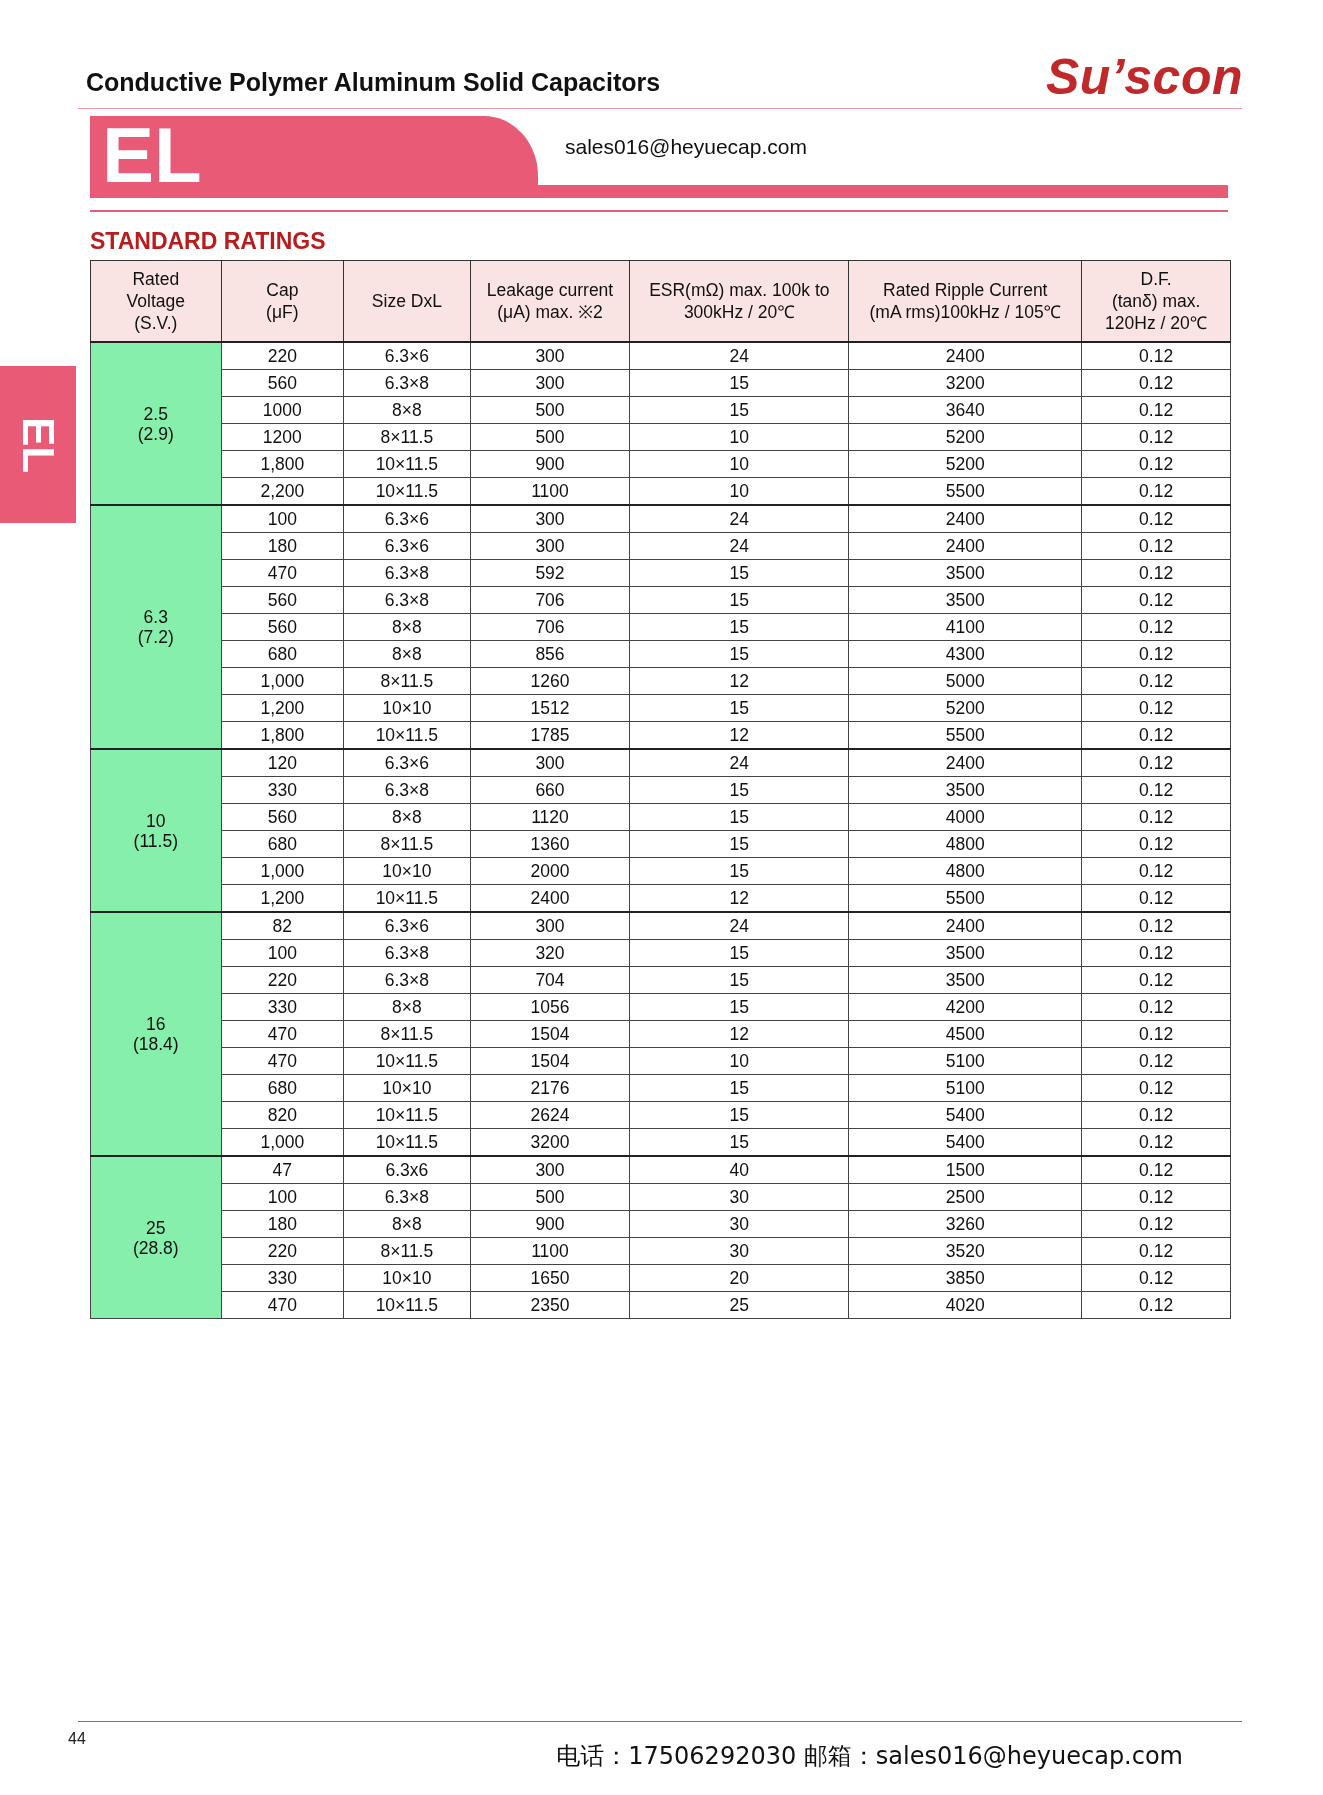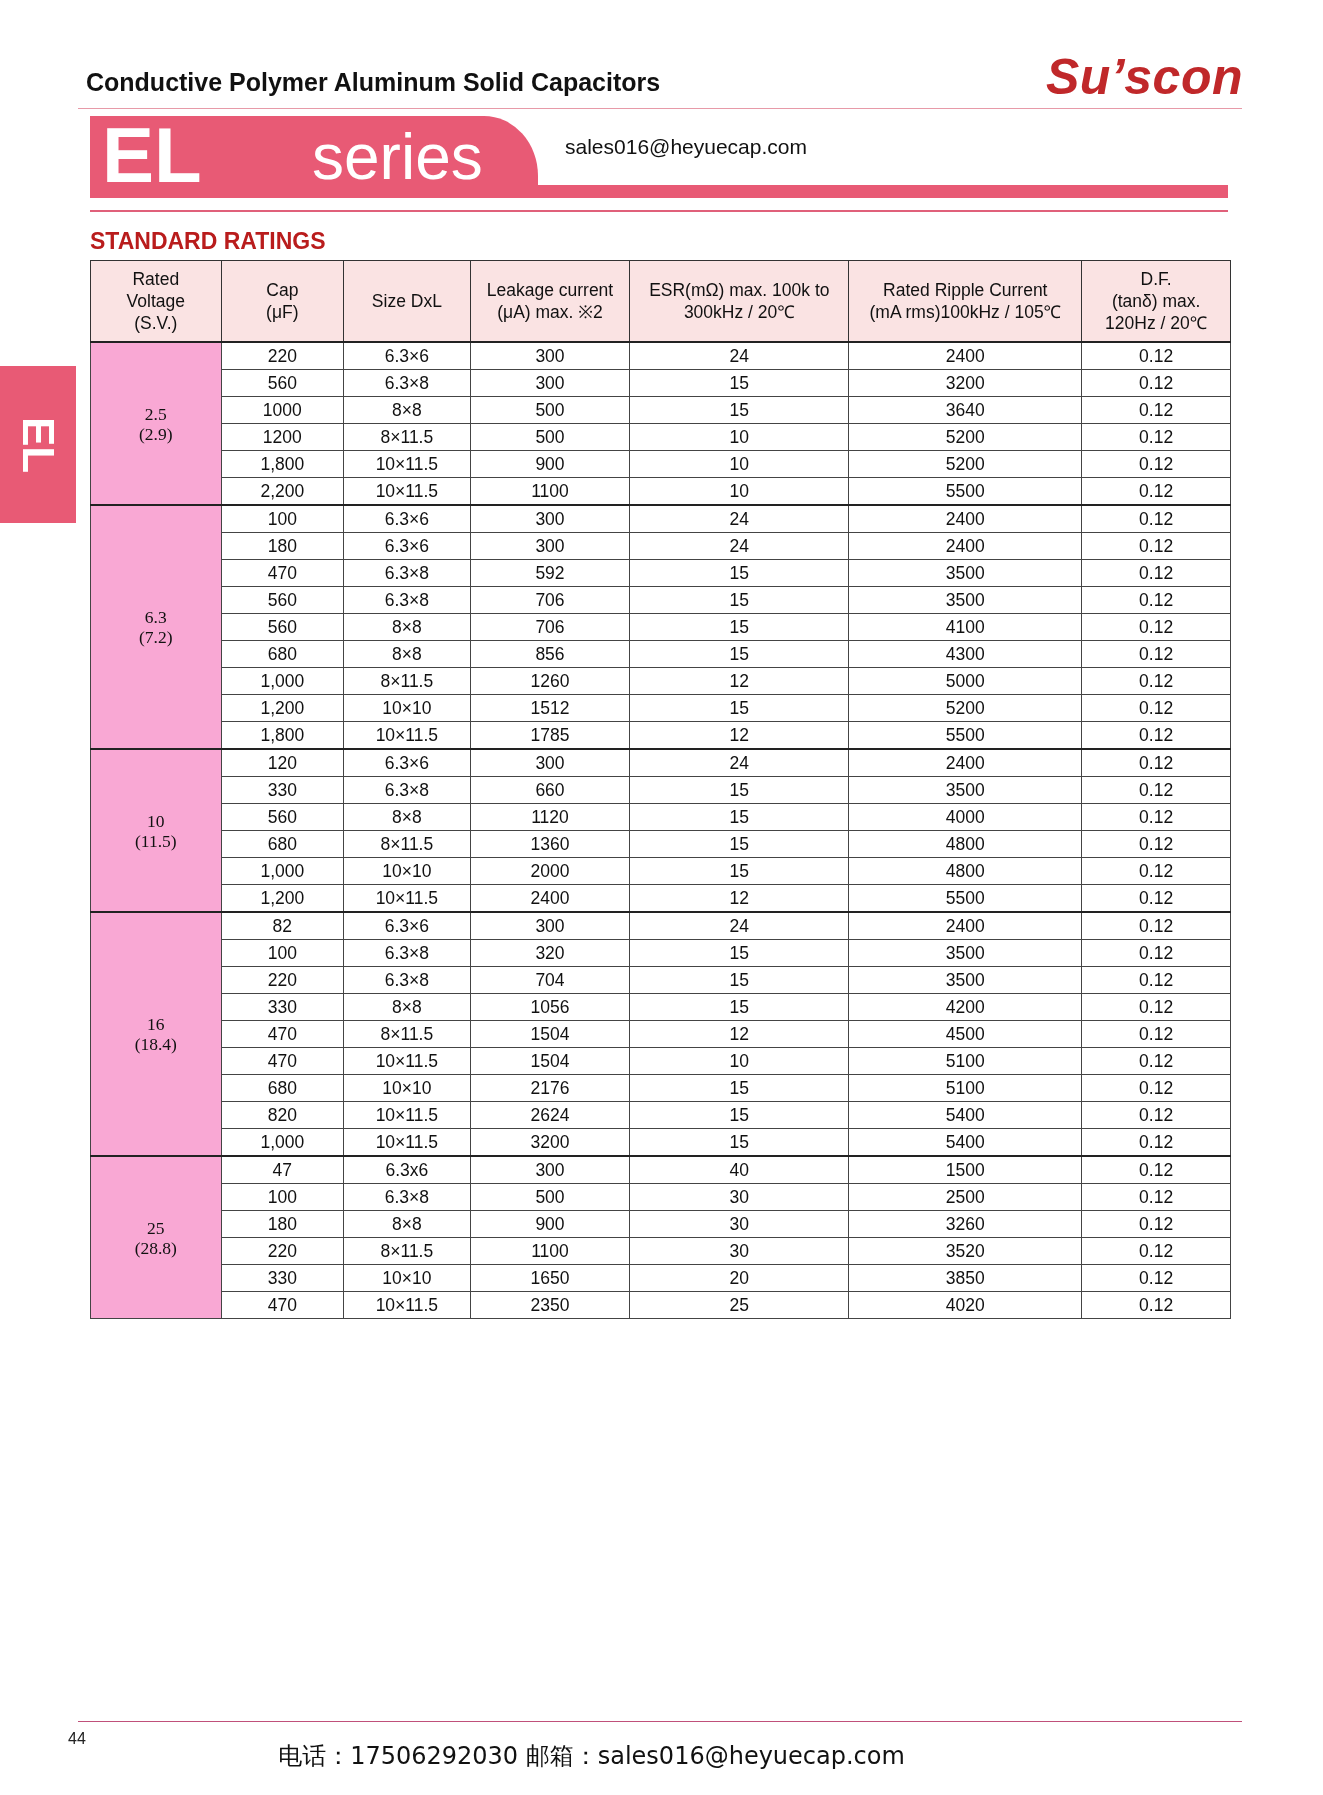--- a/index.html
+++ b/index.html
@@ -17,38 +17,37 @@
   .rule-under { position:absolute; left:90px; top:210px; width:1138px; height:2px; background:#e0607a; }
   .section-title { position:absolute; left:90px; top:228px; font-size:23px; font-weight:bold; color:#b91c1c; }
   .side-tab { position:absolute; left:0; top:366px; width:76px; height:157px; background:#e85a75; }
   .side-tab span { position:absolute; left:50%; top:50%; transform:translate(-50%,-50%) rotate(90deg); color:#fff; font-weight:bold; font-size:44px; }
 
   table.ratings { position:absolute; left:90px; top:260px; width:1141px; border-collapse:collapse;
                   border:1px solid #d946ef; table-layout:fixed; font-size:17.5px; }
   table.ratings th { background:#fae3e3; font-weight:normal; font-size:17.5px; line-height:22px;
                      border:1.5px solid #333; height:80px; padding:0 2px; text-align:center; vertical-align:middle; }
   table.ratings td { border:1.5px solid #444; height:26px; padding:0; text-align:center; vertical-align:middle; line-height:24px; }
-  table.ratings td.volt { background:#f9a8d4; line-height:20px;font-family:Liberation Serif, serif; }
+  table.ratings td.volt { background:#86efac; line-height:20px; }
   table.ratings tr.group-start td { border-top:2.5px solid #222; }
 
   .footer-rule { position:absolute; left:78px; top:1721px; width:1164px; height:1px; background:#c0507a; }
   .page-num { position:absolute; left:68px; top:1730px; font-size:16px; color:#222; }
-  .footer-contact { position:absolute; left:0; width:1183px; top:1740px; text-align:center; font-size:24px; color:#111; font-family:"DejaVu Sans", sans-serif; }
+  .footer-contact { position:absolute; left:0; width:1183px; top:1740px; text-align:right; font-size:24px; color:#111; font-family:"DejaVu Sans", sans-serif; }
 </style>
 </head>
 <body>
 
 <div class="doc-title">Conductive Polymer Aluminum Solid Capacitors</div>
 <div class="brand">Su’scon</div>
 <div class="rule-top"></div>
 
 <div class="banner">
   <div class="banner-tab">
     <span class="banner-code">EL</span>
-    <span class="banner-series">series</span>
   </div>
   <div class="banner-strip"></div>
 </div>
 <div class="banner-email">sales016@heyuecap.com</div>
 <div class="rule-under"></div>
 
 <div class="side-tab">
   <span>EL</span>
 </div>
 

